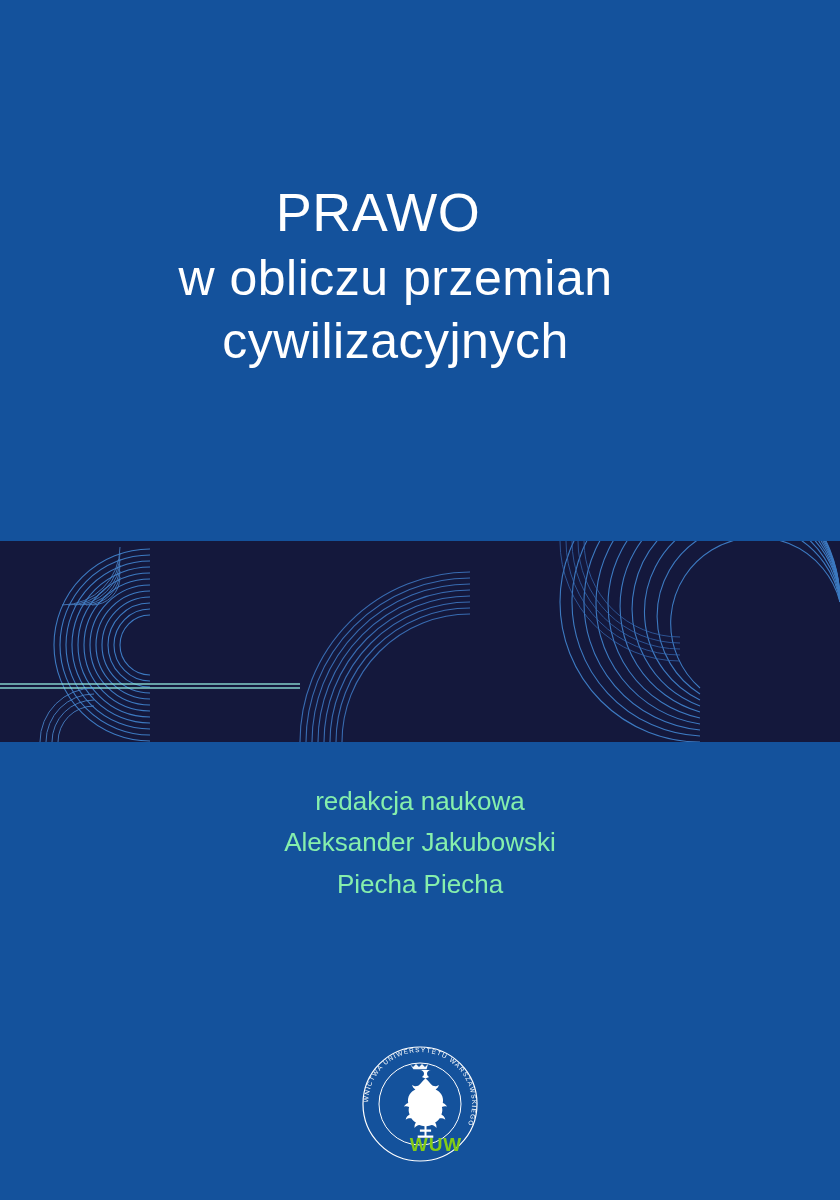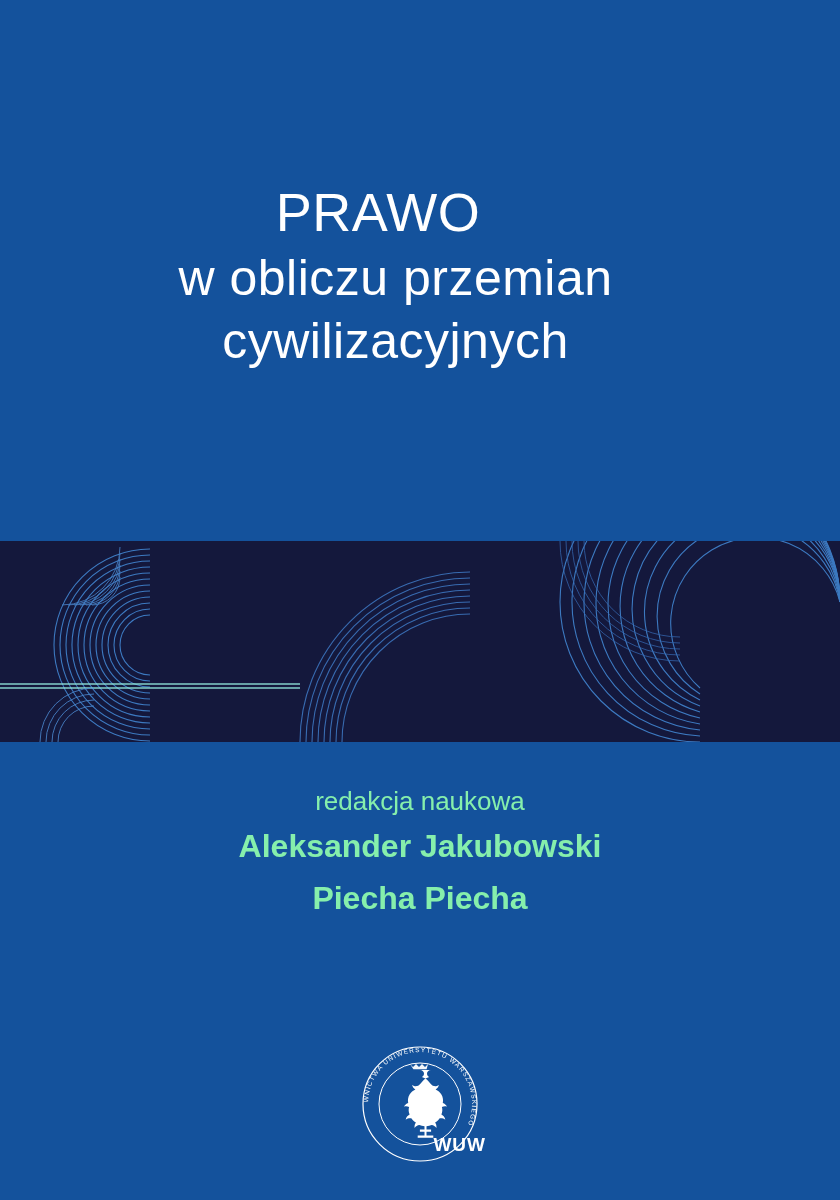--- a/index.html
+++ b/index.html
@@ -60,41 +60,41 @@
     width: 840px;
     text-align: center;
     color: #86efac;
   }
   .editors .role {
     font-size: 26px;
     font-weight: 400;
     line-height: 1.5;
   }
   .editors .name {
-    font-size: 32px;
-    font-weight: bold;
+    font-size: 26px;
+    font-weight: normal;
     line-height: 1.62;
   }
   
   .logo {
     position: absolute;
     left: 50%;
     transform: translateX(-50%);
     top: 1038px;
     width: 132px;
     height: 132px;
   }
   .logo svg { display: block; }
   .logo-text {
     position: absolute;
-    left: 0;
+    left: 16px;
     top: 96px;
     width: 132px;
-    text-align: right;
-    color: #ffffff;
+    text-align: center;
+    color: #84cc16;
     font-size: 19px;
     font-weight: bold;
     letter-spacing: 1px;
   }
 </style>
 </head>
 <body>
 
 <div class="cover">
 

